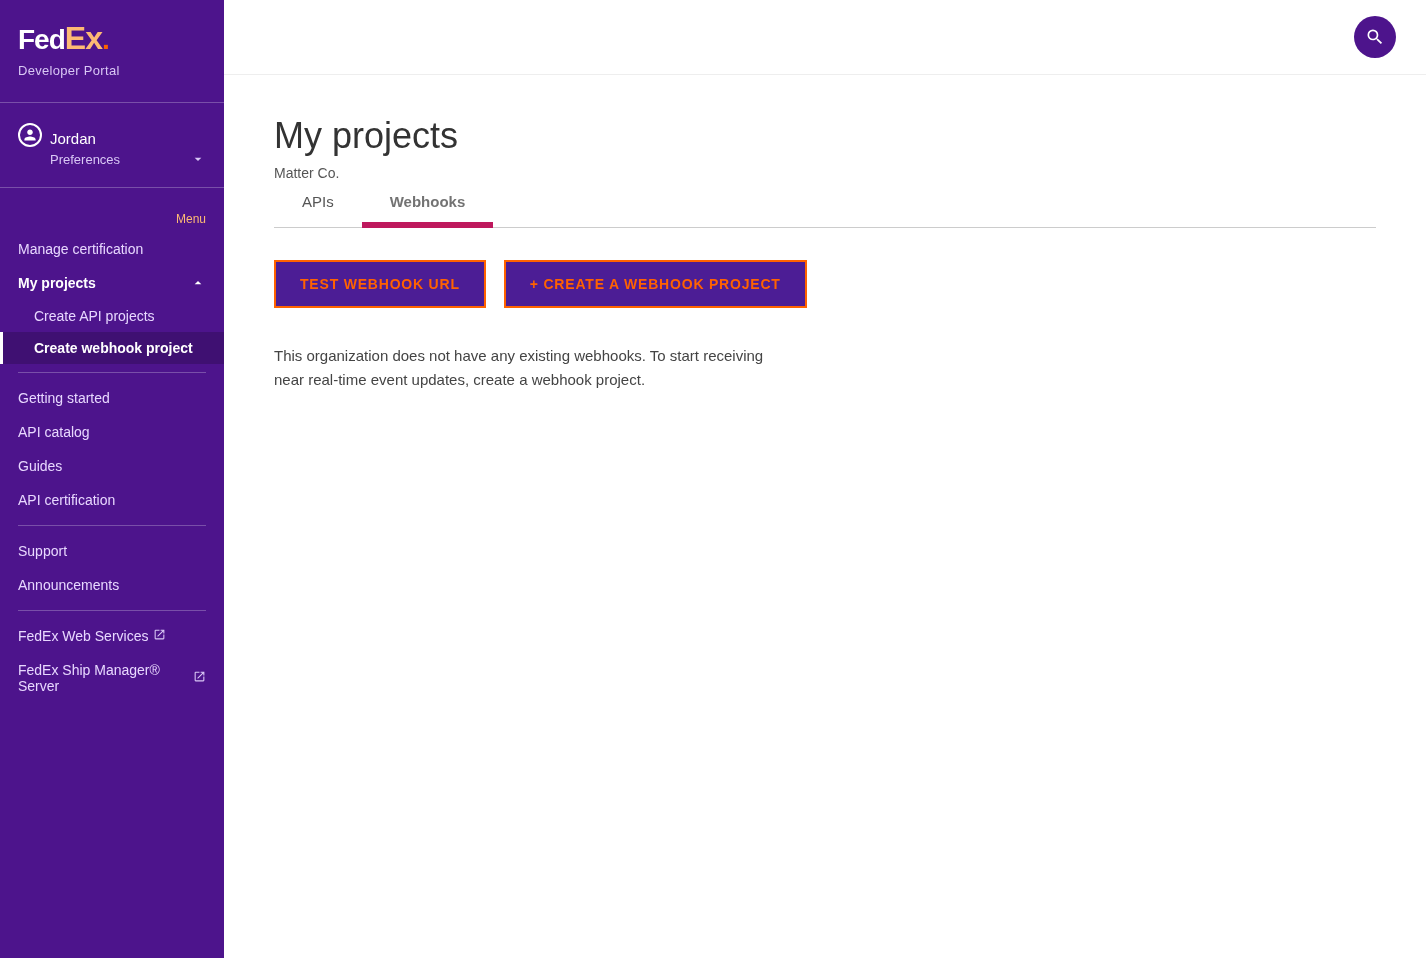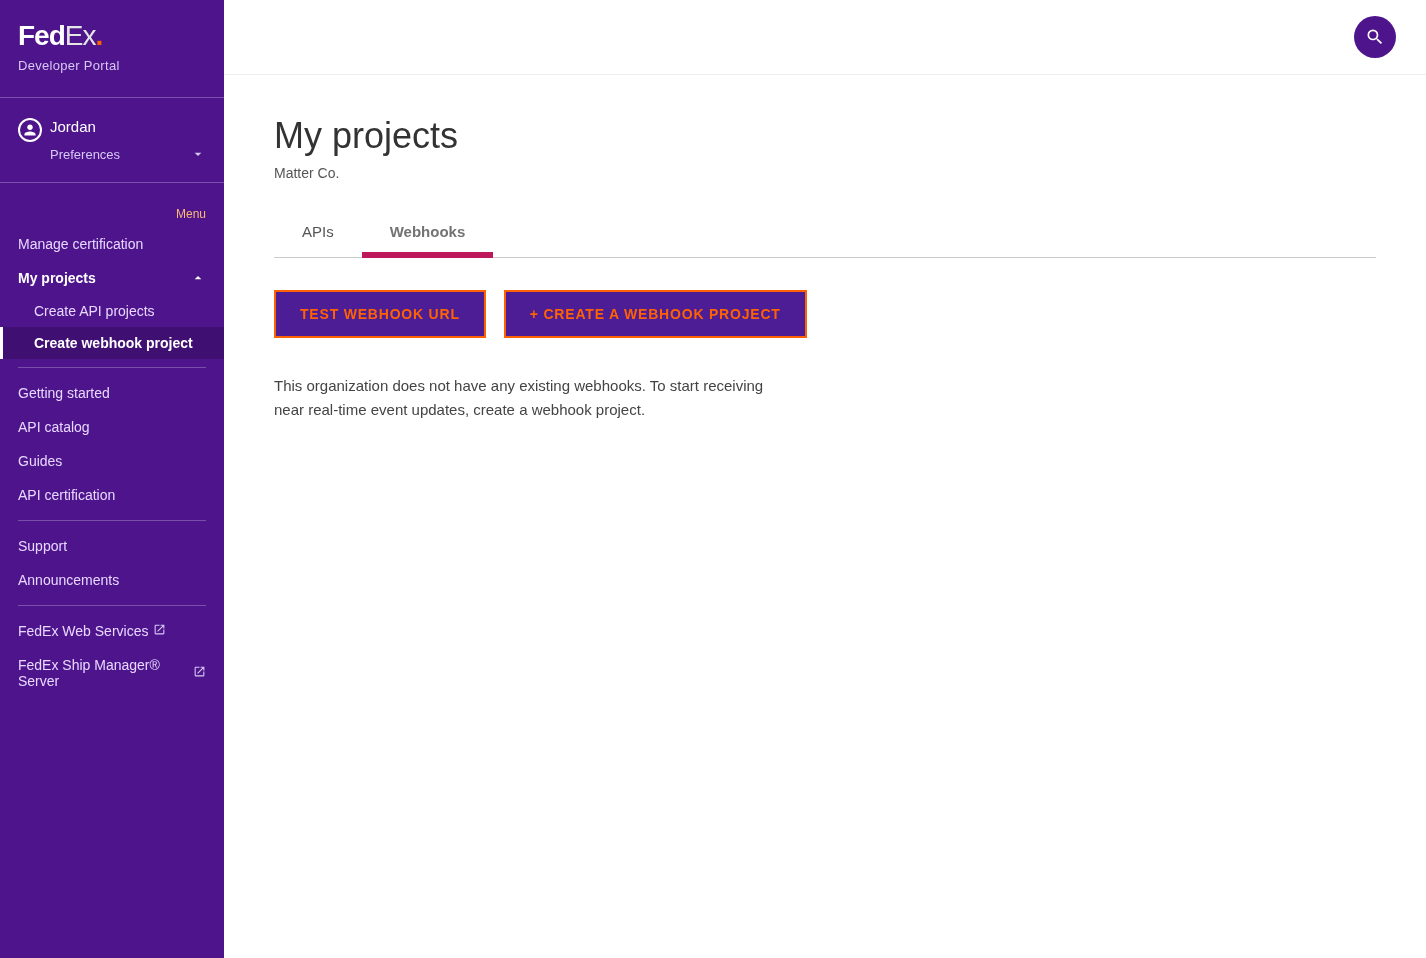--- a/index.html
+++ b/index.html
@@ -30,23 +30,23 @@
     }
 
     .fedex-logo .fed {
       font-size: 28px;
       font-weight: 900;
       color: #fff;
       letter-spacing: -1px;
     }
 
     .fedex-logo .ex {
-      font-size: 28px;
-      font-weight: 400;
-      color: #e5e5e5;
+      font-size: 32px;
+      font-weight: 700;
+      color: #fdba74;
       letter-spacing: -1px;
     }
 
     .fedex-logo .dot {
       font-size: 28px;
       font-weight: 900;
       color: #ff6200;
     }
 
     .developer-portal {
@@ -60,21 +60,21 @@
       border-top: 1px solid rgba(255,255,255,0.25);
       margin: 10px 0;
     }
 
     .user-section {
       padding: 10px 18px;
     }
 
     .user-row {
       display: flex;
-      align-items: flex-start;
+      align-items: flex-end;
       gap: 8px;
       cursor: pointer;
     }
 
     .user-icon {
       width: 24px;
       height: 24px;
       border: 2px solid #fff;
       border-radius: 50%;
       display: flex;
@@ -218,21 +218,20 @@
     .page-title {
       font-size: 36px;
       font-weight: 300;
       color: #333;
       margin-bottom: 8px;
     }
 
     .org-name {
       font-size: 14px;
       color: #555;
-      margin-bottom: 30px;
     }
 
     
     .tabs-bar {
       display: flex;
       border-bottom: 1px solid #ccc;
       margin-bottom: 32px;
     }
 
     .tab {

